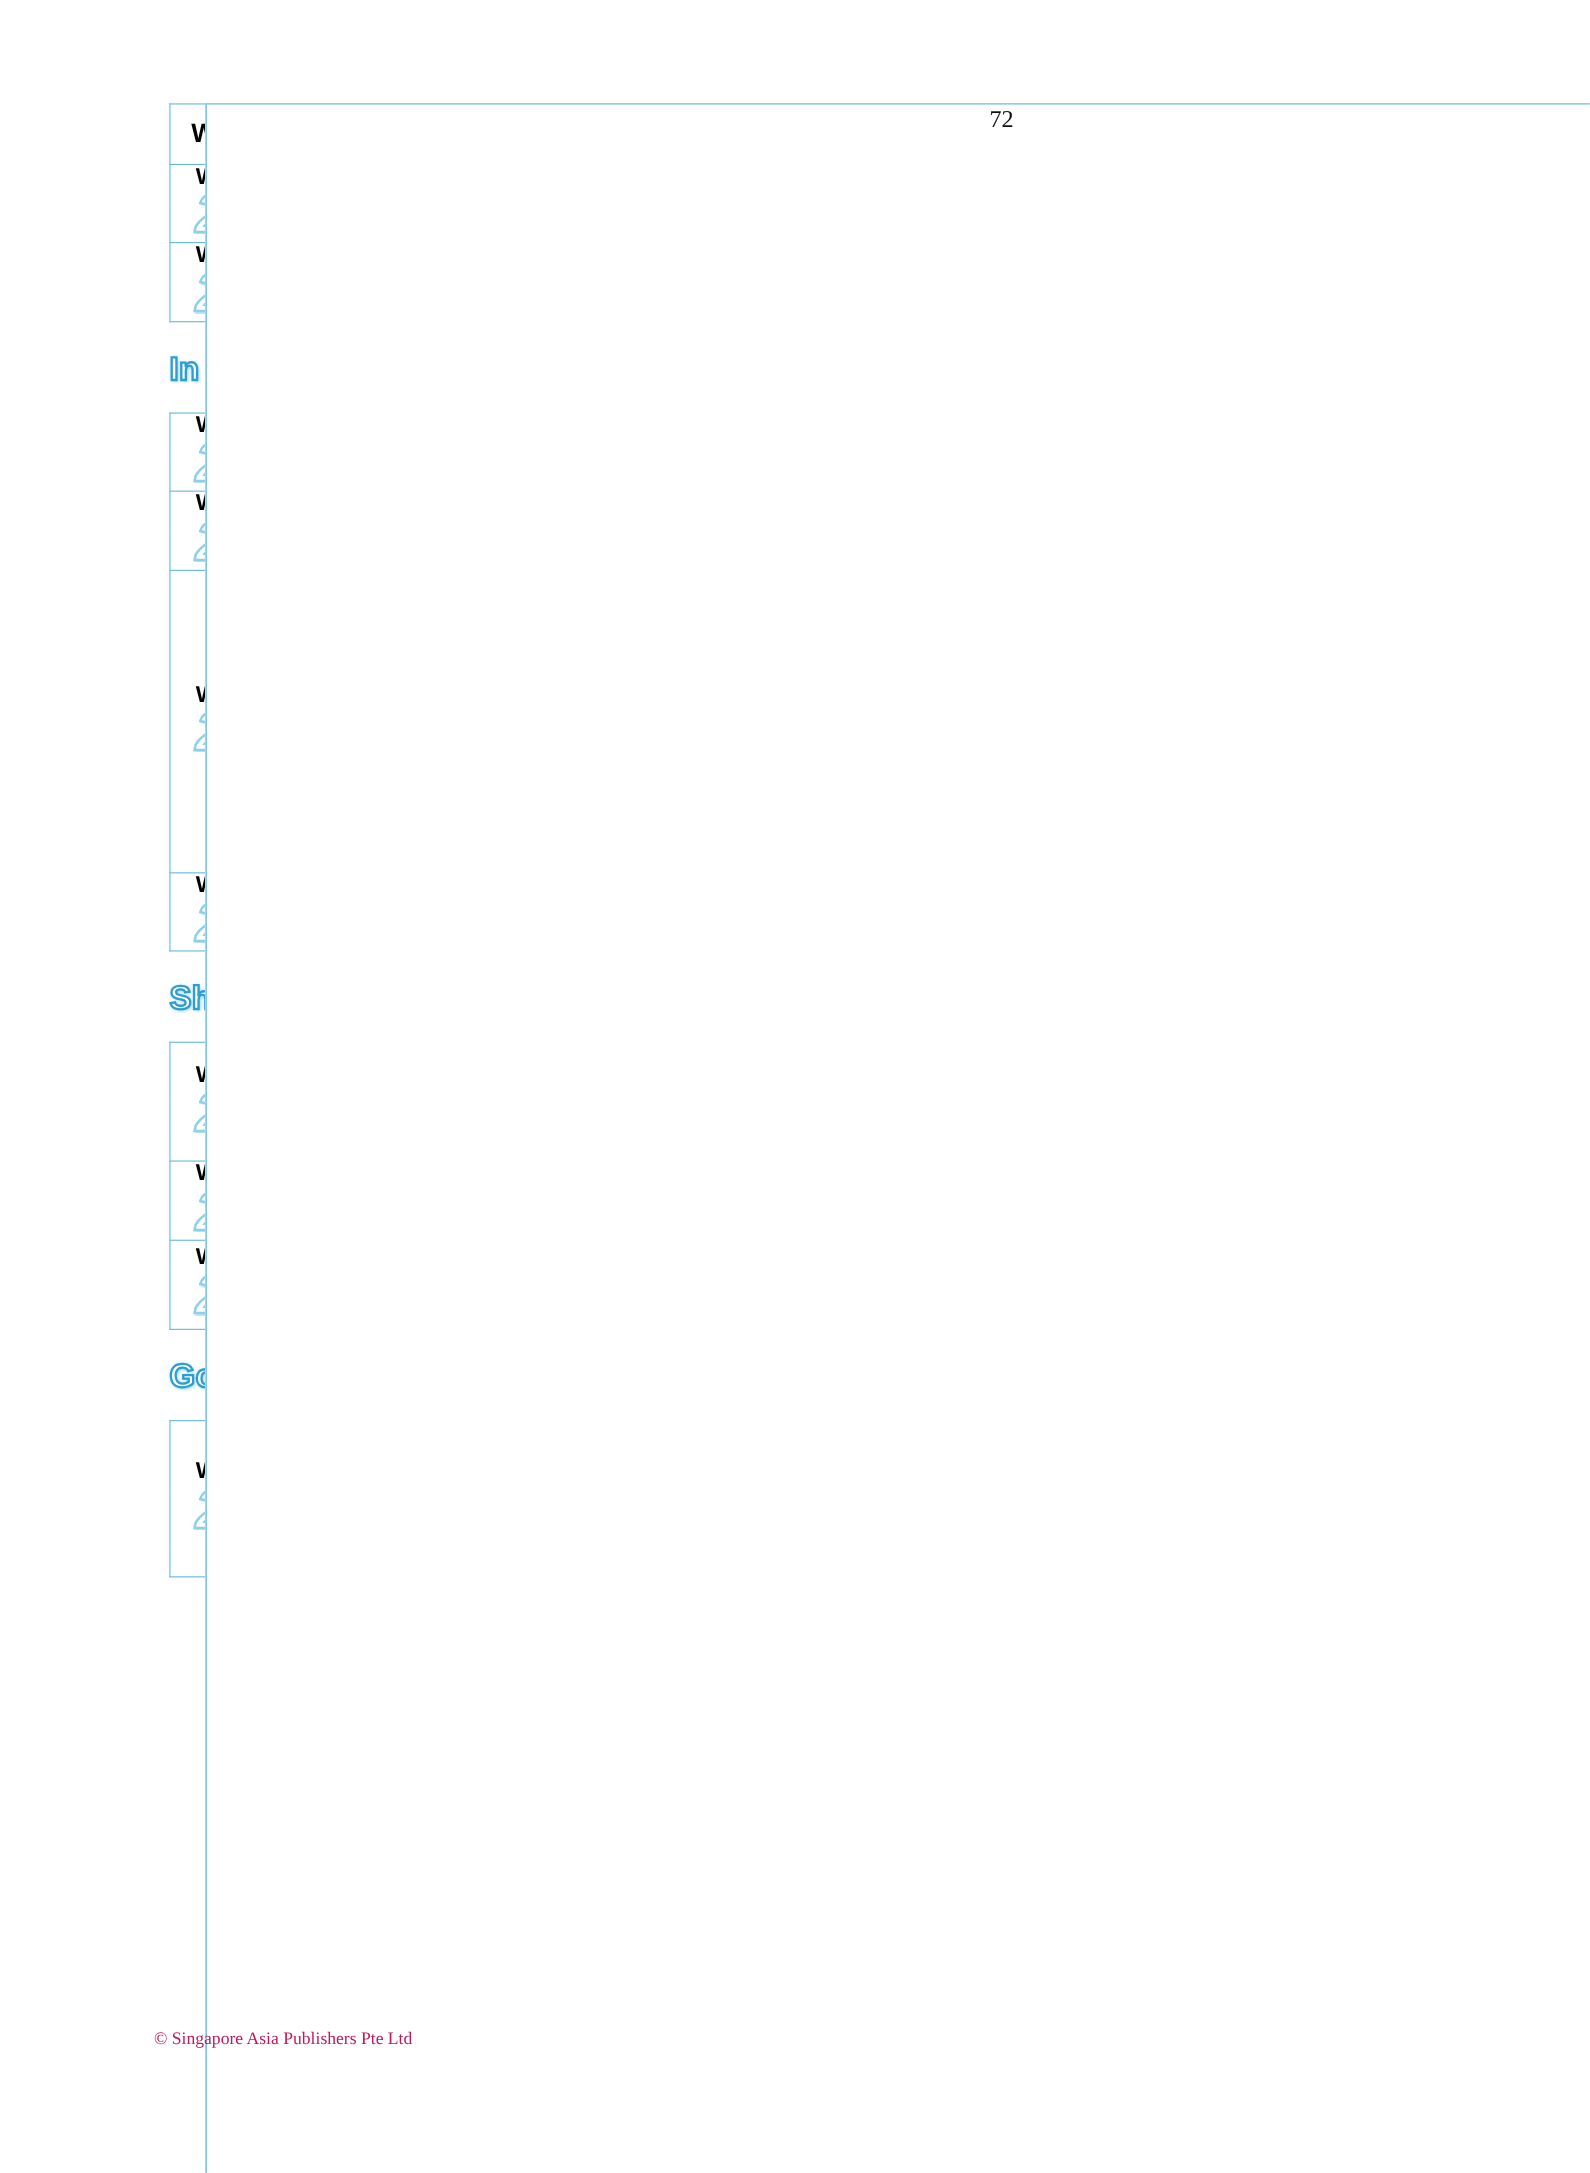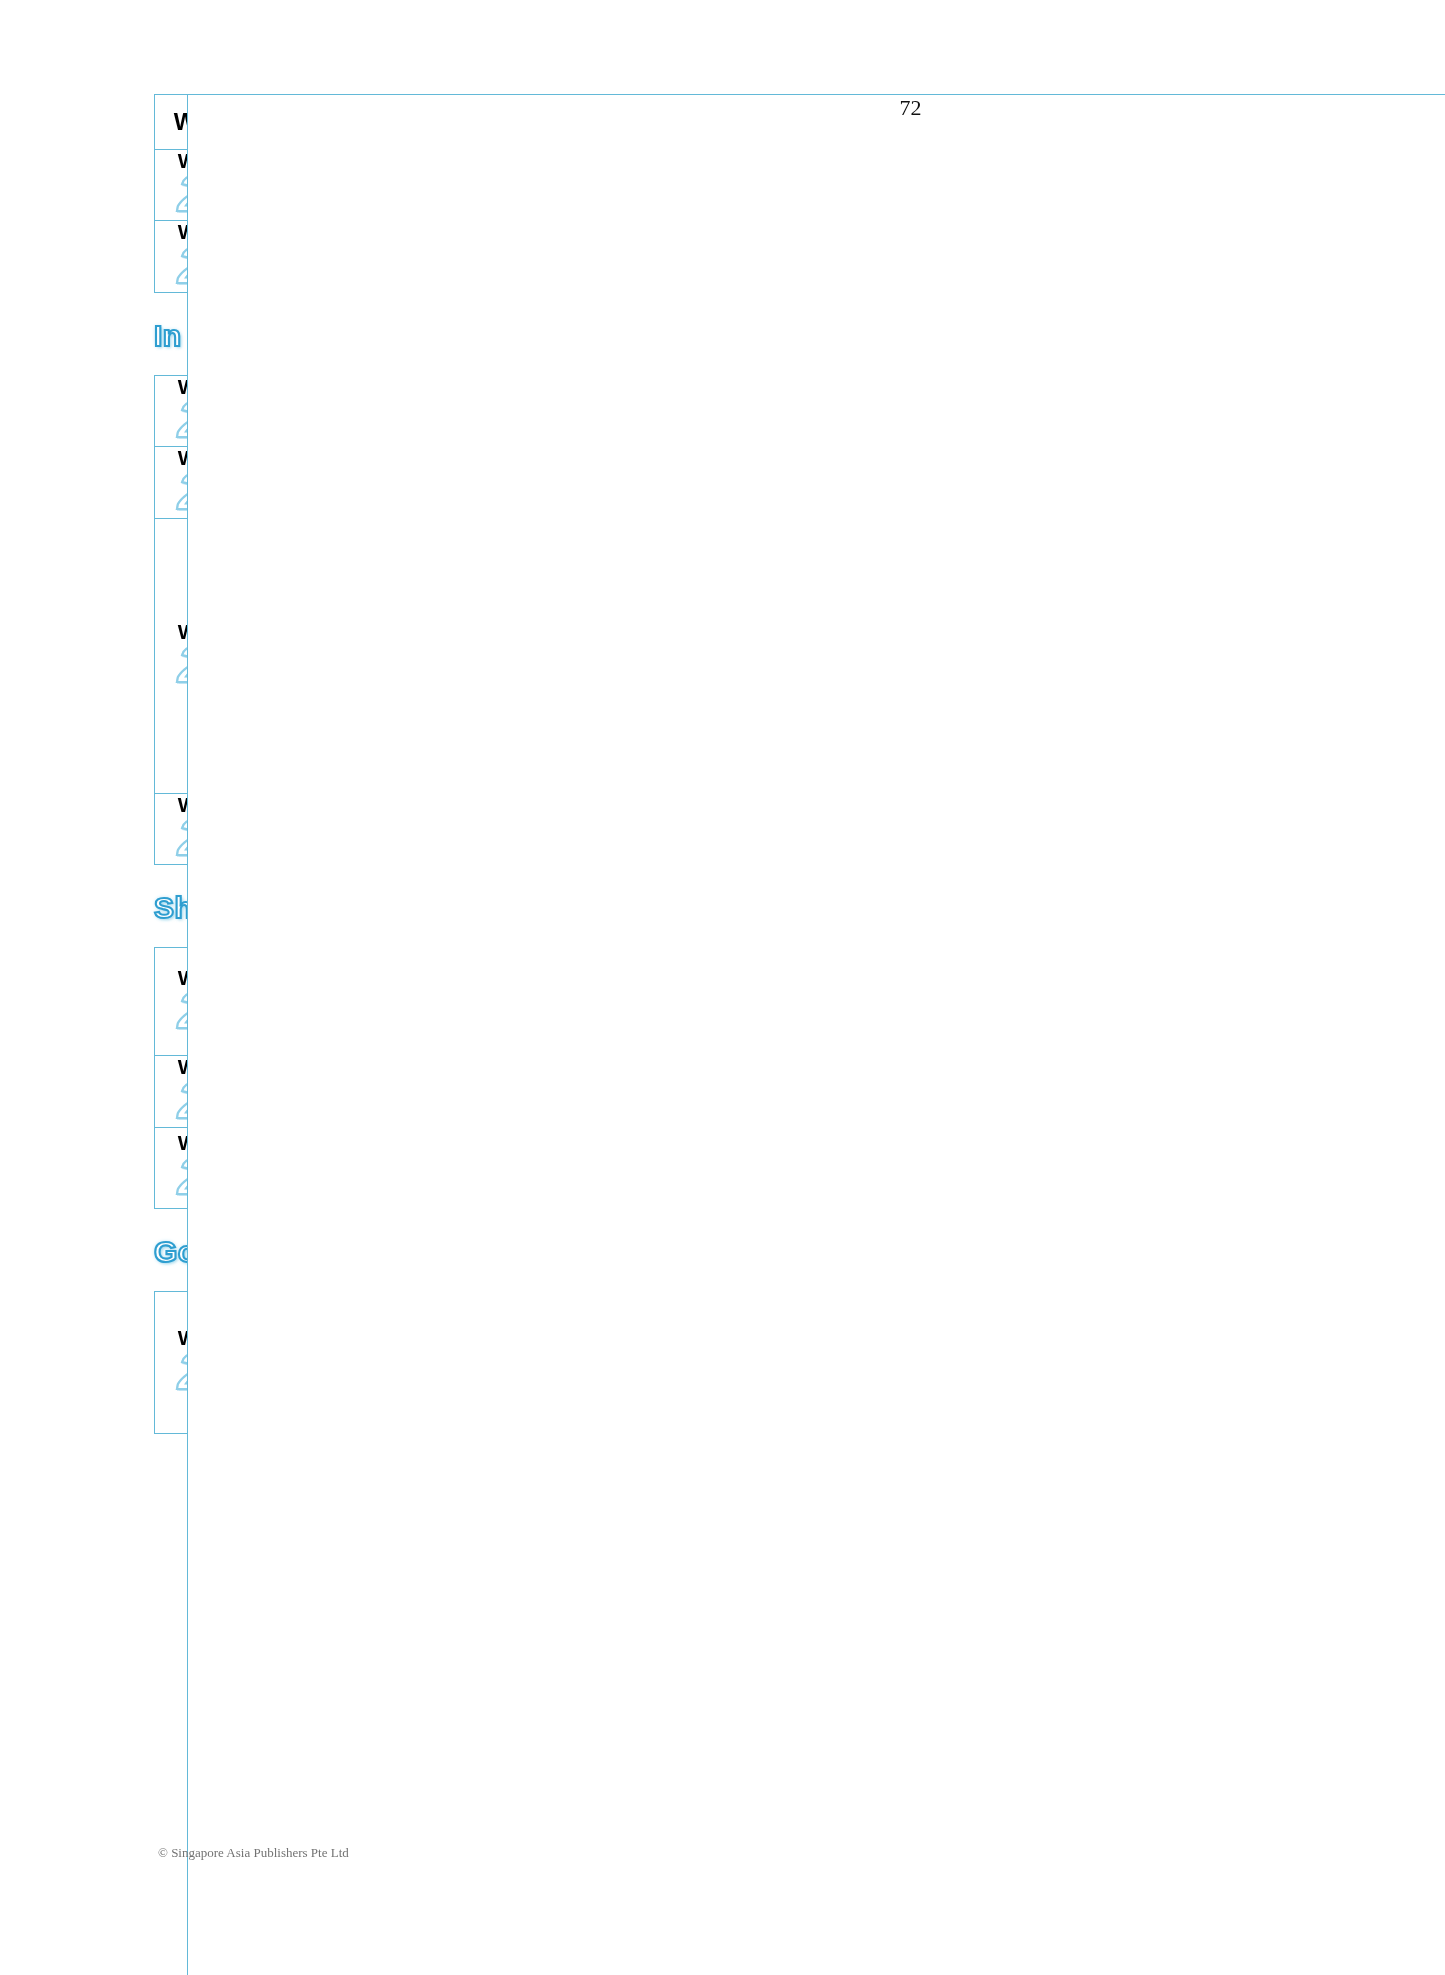--- a/index.html
+++ b/index.html
@@ -190,25 +190,25 @@
     font-weight: bold;
     font-size: 16px;
     color: #111;
     white-space: nowrap;
     letter-spacing: -0.2px;
   }
 
   
   .footer {
     position: absolute;
-    left: 125px;
+    left: 107px;
     top: 1845px;
     font-family: "Liberation Serif", serif;
-    font-size: 13px;
-    color: #737373;
+    font-size: 16px;
+    color: #be185d;
   }
 </style>
 </head>
 <body>
 
 <div class="page">
   <div class="content" id="content-root">
       <table class="toc">
         <colgroup>
           <col class="c-week">

